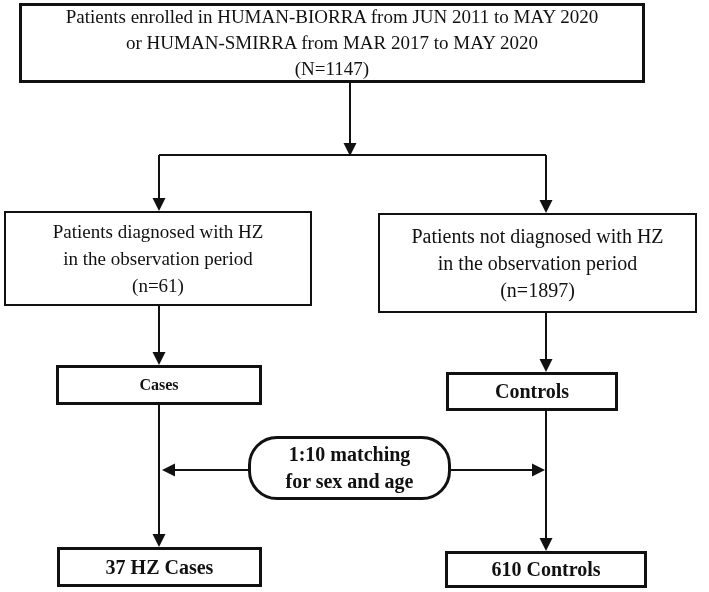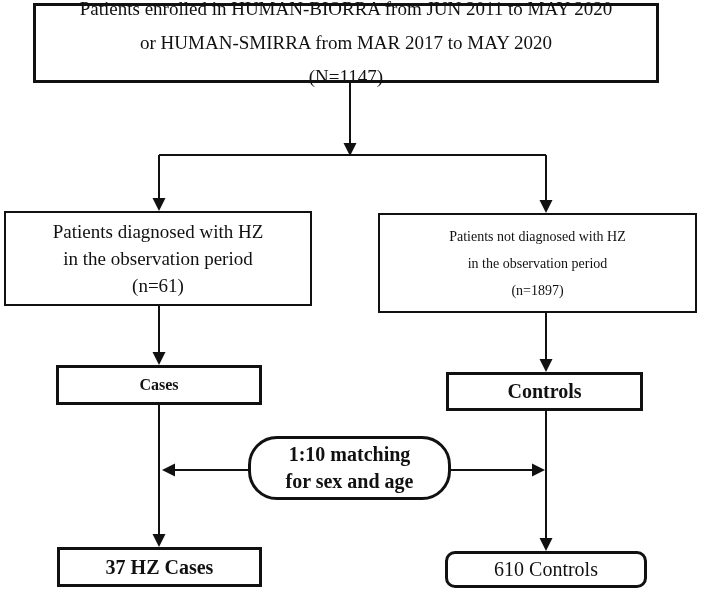--- a/index.html
+++ b/index.html
@@ -28,52 +28,52 @@
     background: #ffffff;
     border: 3px solid #111111;
     display: flex;
     flex-direction: column;
     align-items: center;
     justify-content: center;
     text-align: center;
     z-index: 1;
   }
   .box-enrollment {
-    left: 33px; top: 3px; width: 626px; height: 80px;
-    font-size: 19px; line-height: 26px; gap: 8px;
+    left: 19px; top: 3px; width: 626px; height: 80px;
+    font-size: 19px; line-height: 26px;
   }
   .box-diagnosed {
     left: 4px; top: 211px; width: 308px; height: 95px;
     border-width: 2px;
     font-size: 19px; line-height: 27px;
   }
   .box-not-diagnosed {
     left: 378px; top: 213px; width: 319px; height: 100px;
     border-width: 2px;
-    font-size: 14px; line-height: 27px;
+    font-size: 20px; line-height: 27px;
   }
   .box-cases {
     left: 56px; top: 365px; width: 206px; height: 40px;
     font-size: 16px; font-weight: bold;
   }
   .box-controls {
-    left: 446px; top: 372px; width: 197px; height: 39px;
+    left: 446px; top: 372px; width: 172px; height: 39px;
     font-size: 20px; font-weight: bold;
   }
   .box-matching {
     left: 248px; top: 436px; width: 203px; height: 64px;
     font-size: 20px; font-weight: bold; line-height: 27px; border-radius: 29px;
   }
   .box-hz-cases {
     left: 57px; top: 547px; width: 205px; height: 40px;
     font-size: 20px; font-weight: bold;
   }
   .box-matched-controls {
     left: 445px; top: 551px; width: 202px; height: 37px;
-    font-size: 20px; font-weight: normal; border-radius: 10px;
+    font-size: 20px; font-weight: bold;
   }
 </style>
 </head>
 <body>
 
 <div class="canvas">
 
   <svg class="connectors" width="709" height="592" viewBox="0 0 709 592">
     <g stroke="#111111" stroke-width="2" fill="#111111">
 

